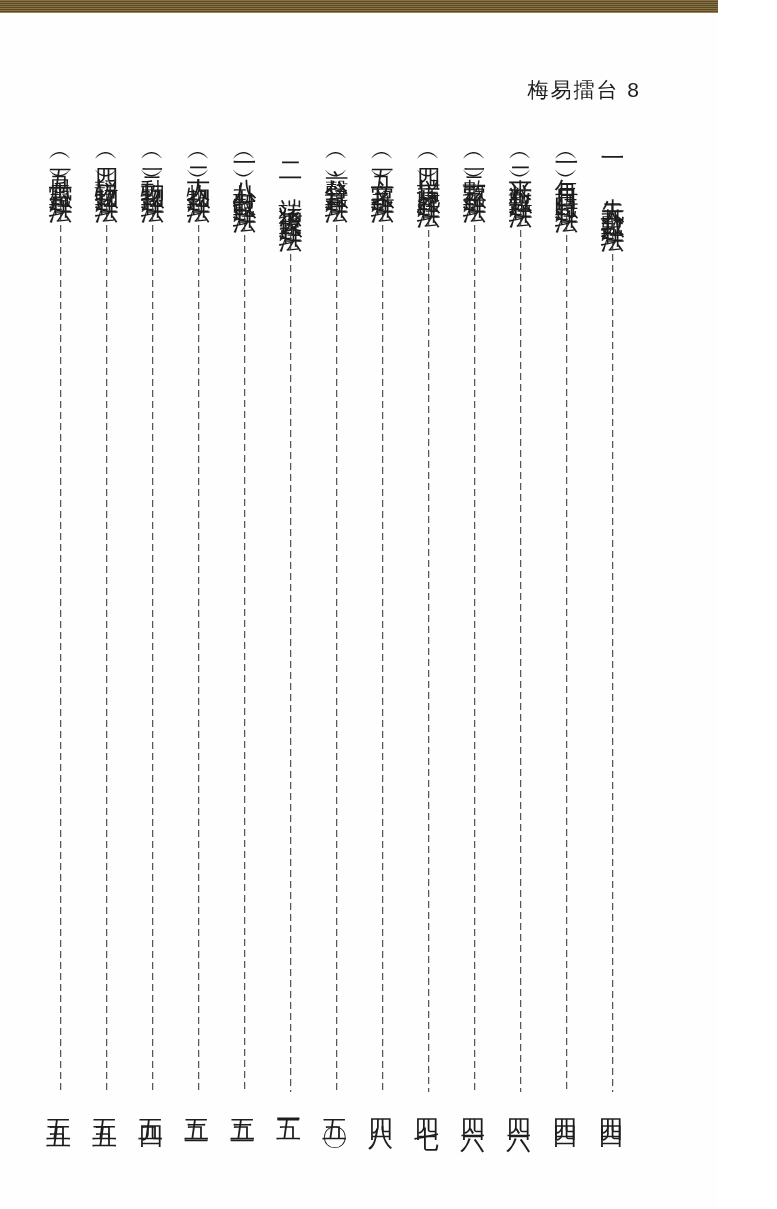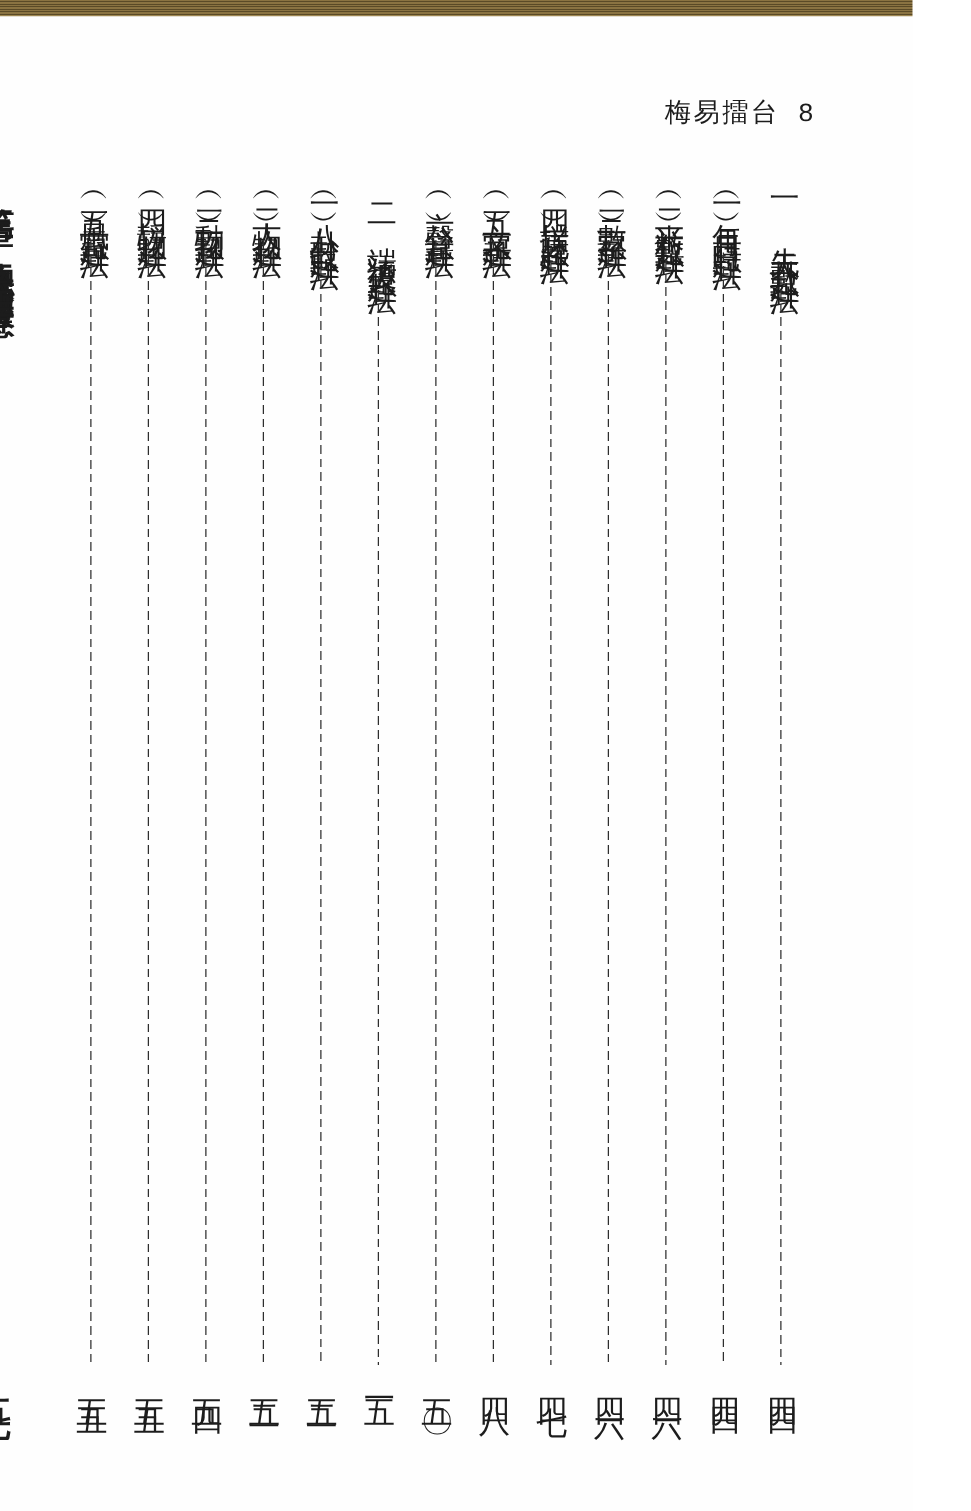--- a/index.html
+++ b/index.html
@@ -6,23 +6,22 @@
     margin: 0;
     padding: 0;
     background: #ffffff;
   }
   .page {
     position: relative;
     width: 718px;
     height: 1209px;
     background: #fefefe;
     overflow: hidden;
-    font-family: Liberation Mono, monospace;
+    font-family: Liberation Sans, sans-serif;
     color: #1c1c1c;
-    padding-left: 12px;
   }
   .top-bar {
     position: absolute;
     top: 0;
     left: 0;
     width: 777px;
     height: 12px;
     background: repeating-linear-gradient(
       to bottom,
       #8a7342 0px, #8a7342 1px,

